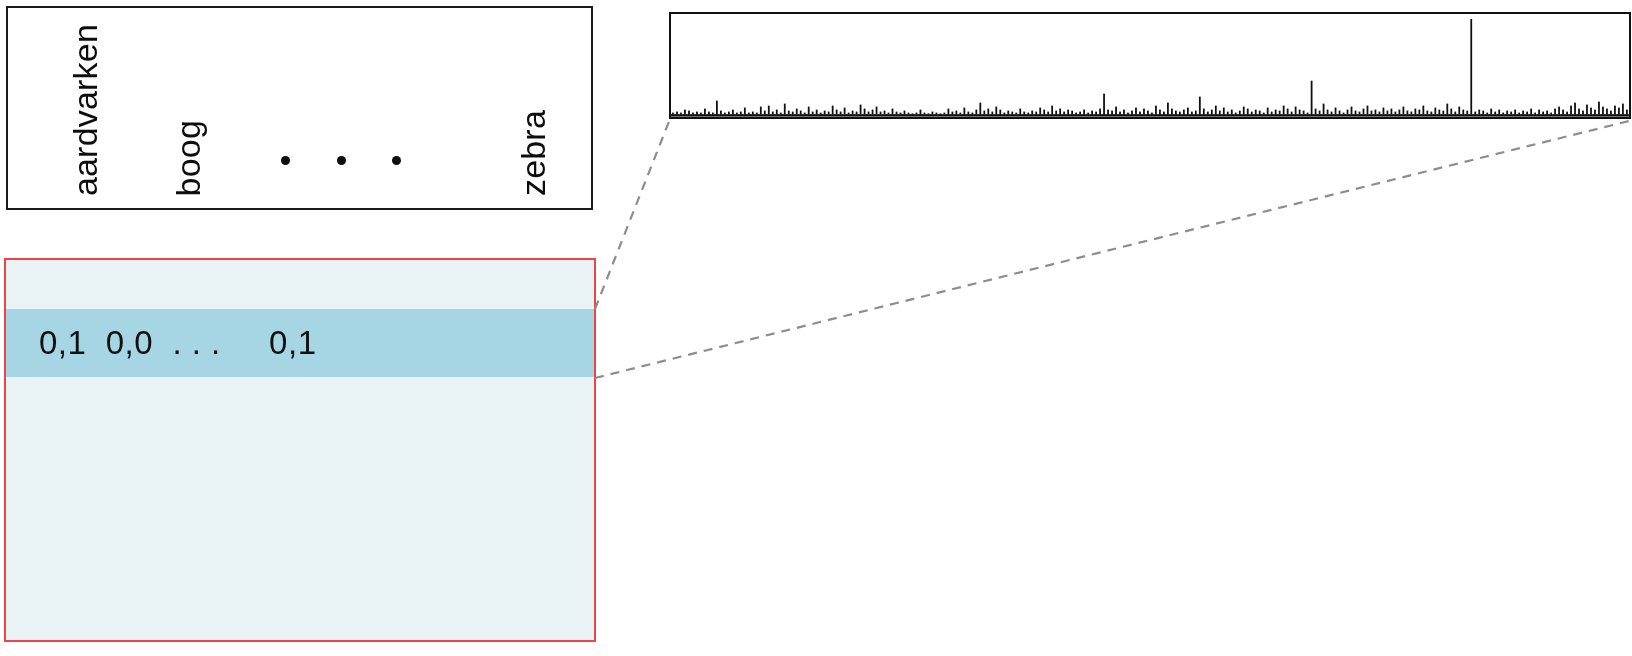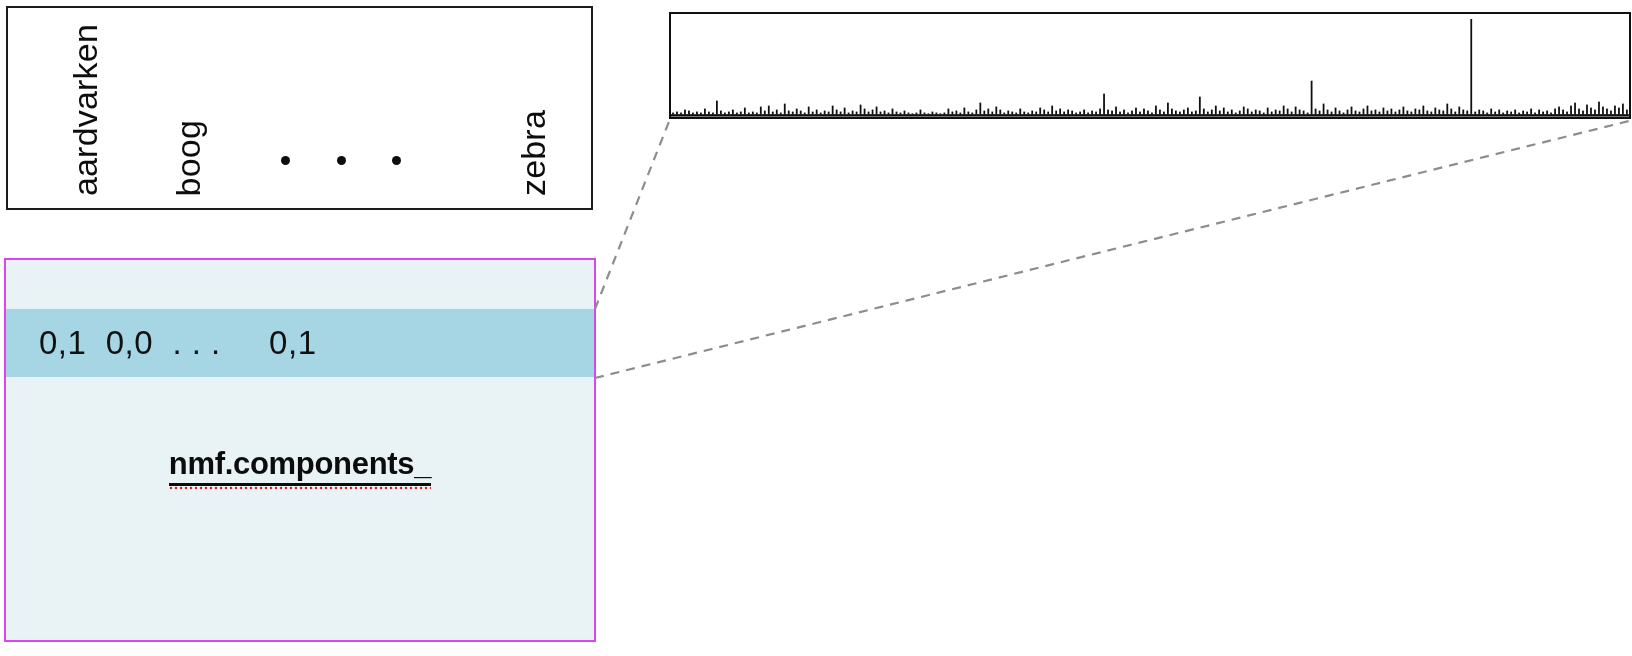--- a/index.html
+++ b/index.html
@@ -59,21 +59,21 @@
     background: #0d0d0d;
   }
 
   
   #components-box {
     position: absolute;
     left: 4px;
     top: 258px;
     width: 592px;
     height: 384px;
-    border: 2px solid #d946ef;
+    border: 2px solid #ef4444;
     background: #e9f2f5;
     box-sizing: border-box;
     overflow: hidden;
   }
   #component-row {
     position: absolute;
     left: 0;
     top: 49px;
     width: 100%;
     height: 68px;
@@ -160,23 +160,20 @@
   <div id="vocab-ellipsis">
     <span class="dot"></span>
     <span class="dot"></span>
     <span class="dot"></span>
   </div>
 </div>
 
 <div id="components-box">
   <div id="component-row">
     <span id="component-row-values">0,1  0,0  . . .     0,1</span>
-  </div>
-  <div id="components-label">
-    <span id="components-label-text">nmf.components_</span>
   </div>
 </div>
 
 <div id="spike-chart">
   <svg id="spike-chart-plot" viewBox="0 0 962 103" preserveAspectRatio="none">
       <rect x="0" y="100.6" width="962" height="2.4" fill="#101010"></rect>
       <rect x="1.10" y="99.00" width="1.80" height="2.00" fill="#101010"></rect>
       <rect x="5.11" y="98.00" width="1.80" height="3.00" fill="#101010"></rect>
       <rect x="9.12" y="99.00" width="1.80" height="2.00" fill="#101010"></rect>
       <rect x="13.13" y="96.00" width="1.80" height="5.00" fill="#101010"></rect>

